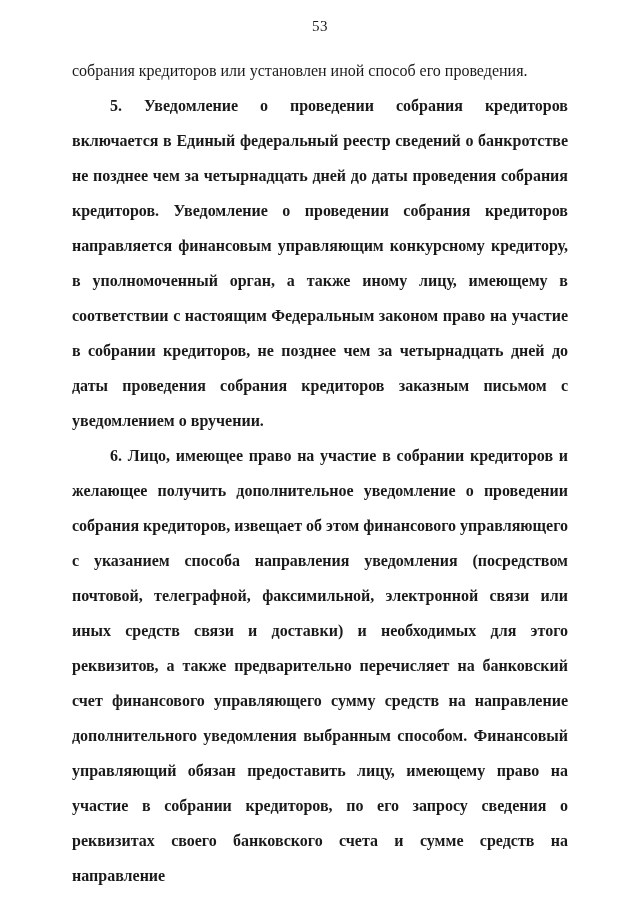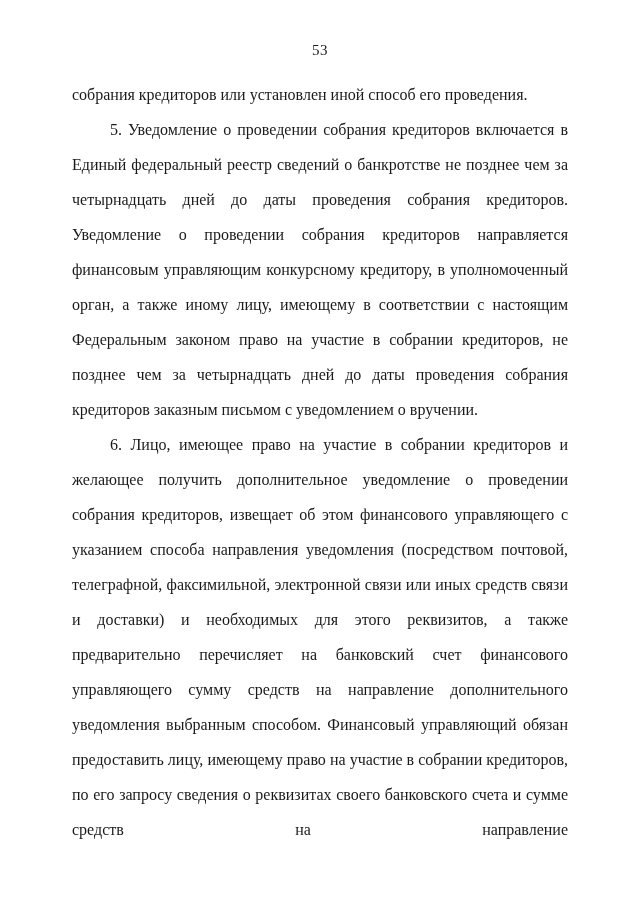--- a/index.html
+++ b/index.html
@@ -12,21 +12,21 @@
     height: 905px;
     font-family: "Liberation Serif", "DejaVu Serif", serif;
     color: #1a1a1a;
     position: relative;
     overflow: hidden;
   }
   .page {
     width: 640px;
     height: 905px;
     box-sizing: border-box;
-    padding: 42px 72px 0 72px;
+    padding: 18px 72px 0 72px;
     position: relative;
   }
   .page-number {
     text-align: center;
     font-size: 15px;
     letter-spacing: 0.5px;
     margin: 0 0 18px 0;
     color: #1a1a1a;
   }
   .body-text {
@@ -36,20 +36,21 @@
   .para {
     text-align: justify;
     text-justify: inter-word;
     margin: 0;
     text-indent: 0;
     -webkit-hyphens: none;
     hyphens: none;
   }
   .para.indent {
     text-indent: 38px;
+    font-weight: bold;
   }
   
   .para::after {
     content: "";
     display: inline-block;
     width: 100%;
   }
   .para.no-stretch::after {
     content: none;
   }

